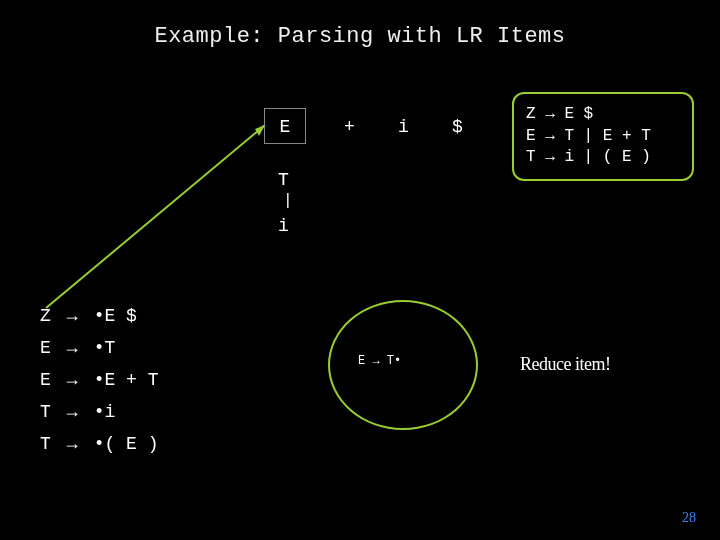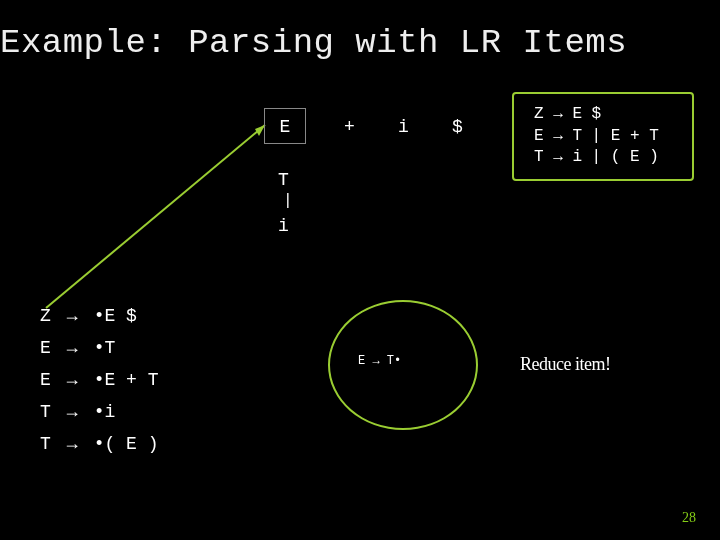--- a/index.html
+++ b/index.html
@@ -7,22 +7,22 @@
   width: 720px; height: 540px;
   background: #000;
   color: #fff;
   font-family: "Consolas", "Courier New", monospace;
   position: relative;
   overflow: hidden;
 }
 .title {
   position: absolute;
   top: 24px; left: 0; right: 0;
-  text-align: left;
-  font-size: 34px;
+  text-align: center;
+  font-size: 22px;
   color: #eee;
   letter-spacing: 0.5px;
 }
 
 .cell {
   position: absolute;
   top: 108px; left: 264px;
   width: 42px; height: 36px;
   border: 1px solid #888;
   text-align: center;
@@ -37,23 +37,23 @@
 
 .deriv { position: absolute; font-size: 18px; }
 .t-sym  { top: 170px; left: 278px; }
 .vbar   { top: 192px; left: 283px; font-size: 16px; }
 .i-sym  { top: 216px; left: 278px; }
 
 .grammar-box {
   position: absolute;
   top: 92px; left: 512px;
   width: 182px;
-  padding: 10px 20px;
+  padding: 10px 12px;
   border: 2px solid #9ACD32;
-  border-radius: 4px;
+  border-radius: 12px;
   font-size: 16px;
   line-height: 1.35;
   white-space: pre;
 }
 
 .items {
   position: absolute;
   top: 300px; left: 32px;
   font-size: 18px;
   border-collapse: collapse;
@@ -82,21 +82,21 @@
   position: absolute;
   top: 354px; left: 520px;
   font-size: 18px;
   font-family: Georgia, "Times New Roman", serif;
   letter-spacing: -0.5px;
 }
 .page-num {
   position: absolute;
   bottom: 14px; right: 24px;
   font-size: 14px;
-  color: #84cc16;
+  color: #3b82f6;
   font-family: Georgia, serif;
 }
 
 .svg-layer { position: absolute; top: 0; left: 0; width: 720px; height: 540px; pointer-events: none; }
 </style>
 </head>
 <body>
 
 <div class="title">Example: Parsing with LR Items</div>
 

